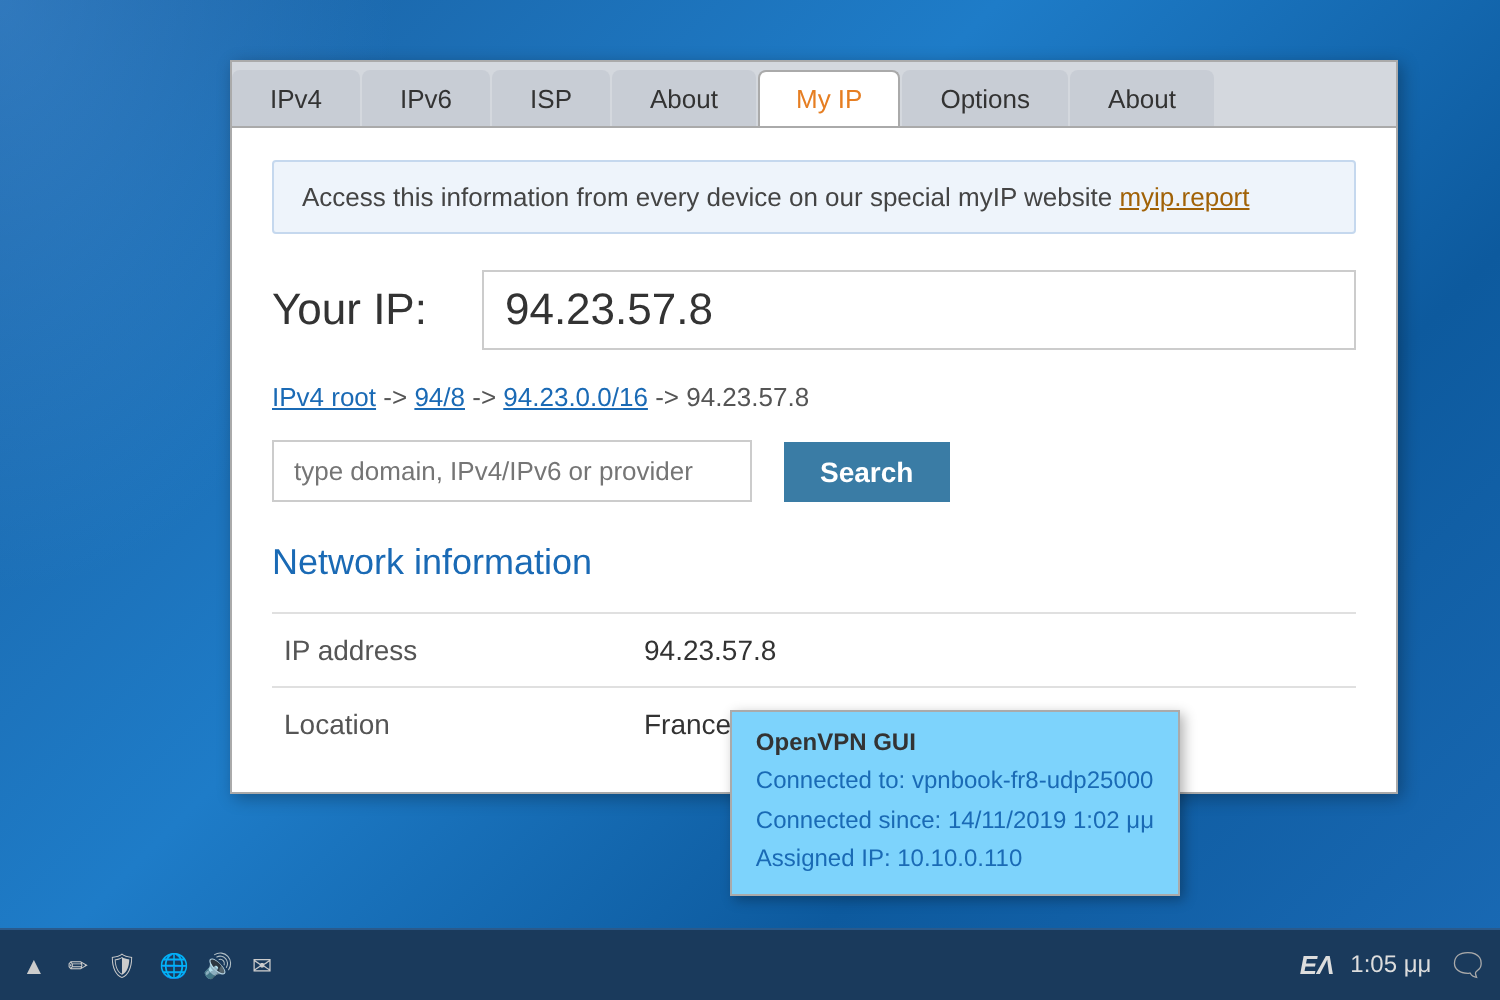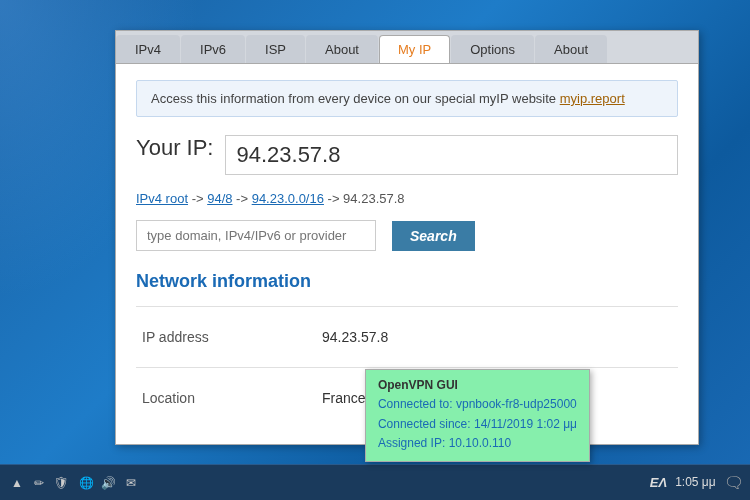--- a/index.html
+++ b/index.html
@@ -79,22 +79,23 @@
       border-radius: 2px;
     }
     .info-banner a {
       color: #a16207;
       text-decoration: underline;
     }
 
     
     .ip-section {
       display: flex;
+      align-items: center;
       margin-bottom: 16px;
-      gap: 12px;
+      gap: 28px;
     }
     .ip-label {
       font-size: 22px;
       color: #333;
       font-weight: normal;
       white-space: nowrap;
     }
     .ip-value-box {
       flex: 1;
       border: 1px solid #ccc;
@@ -132,40 +133,39 @@
       outline: none;
     }
     .search-btn {
       background: #3a7ca5;
       color: #fff;
       border: none;
       padding: 7px 18px;
       font-size: 14px;
       cursor: pointer;
       font-weight: bold;
-      font-style: italic;
     }
 
     
     .section-title {
       font-size: 18px;
       color: #1a6ab5;
-      font-weight: bold;
+      font-weight: normal;
       margin-bottom: 14px;
     }
 
     .info-table {
       width: 100%;
       border-collapse: collapse;
     }
     .info-table tr {
       border-top: 1px solid #e0e0e0;
     }
     .info-table td {
-      padding: 22px 6px;
+      padding: 10px 6px;
       font-size: 14px;
     }
     .info-table td:first-child {
       color: #555;
       width: 180px;
     }
     .info-table td:last-child {
       color: #333;
     }
 
@@ -236,23 +236,23 @@
       line-height: 1.3;
     }
     .taskbar-notify {
       color: #aaa;
       font-size: 16px;
     }
 
     
     .vpn-tooltip {
       position: absolute;
-      bottom: 38px;
+      bottom: 52px;
       right: 160px;
-      background: #86efac;
+      background: #7dd3fc;
       border: 1px solid #aaa;
       box-shadow: 2px 2px 6px rgba(0,0,0,0.3);
       padding: 8px 12px;
       font-size: 12px;
       color: #333;
       min-width: 220px;
       z-index: 100;
     }
     .vpn-tooltip .vpn-title {
       font-weight: bold;

